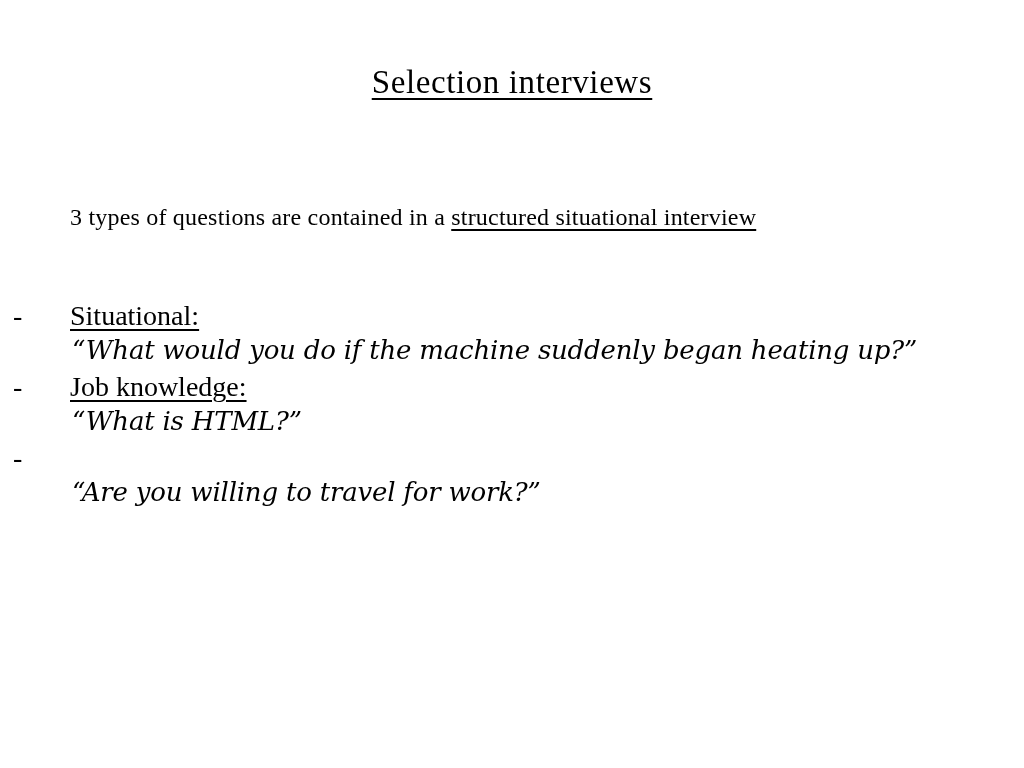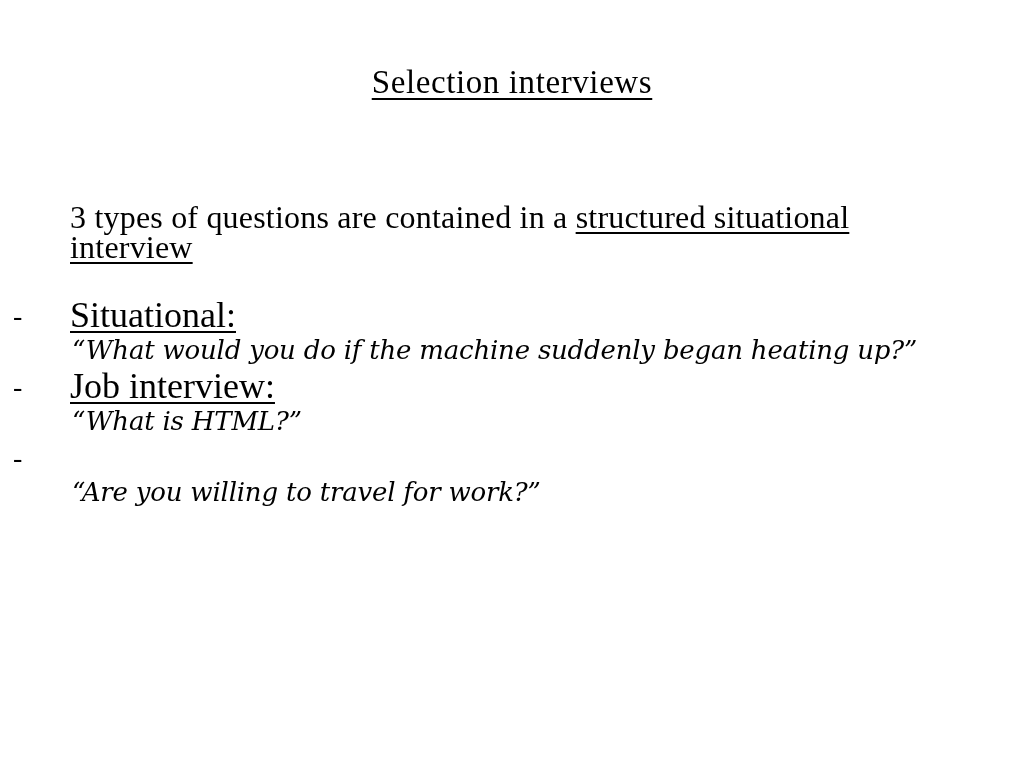--- a/index.html
+++ b/index.html
@@ -41,21 +41,21 @@
     text-underline-offset: 5px;
     text-decoration-thickness: 2px;
   }
 
   
   .intro {
     position: absolute;
     top: 202px;
     left: 70px;
     width: 880px;
-    font-size: 32px;
+    font-size: 24px;
     line-height: 30px;
     letter-spacing: 0.2px;
   }
   .intro .u {
     text-decoration: underline;
     text-underline-offset: 4px;
     text-decoration-thickness: 1.5px;
   }
 
   
@@ -77,21 +77,21 @@
     position: absolute;
     left: 13px;
     top: 0;
     font-size: 28px;
     line-height: 35px;
   }
   .bullet-label {
     position: absolute;
     left: 70px;
     top: 0;
-    font-size: 36px;
+    font-size: 28px;
     line-height: 35px;
     text-decoration: underline;
     text-underline-offset: 4px;
     text-decoration-thickness: 1.5px;
     white-space: nowrap;
   }
   .bullet-quote {
     position: relative;
     left: 72px;
     font-family: "DejaVu Serif", "Liberation Serif", serif;
@@ -117,21 +117,21 @@
       <div class="bullet-row">
         <span class="bullet-marker">-</span>
         <span class="bullet-label">Situational:</span>
       </div>
       <div class="bullet-quote">“What would you do if the machine suddenly began heating up?”</div>
     </div>
 
     <div class="bullet-block">
       <div class="bullet-row">
         <span class="bullet-marker">-</span>
-        <span class="bullet-label">Job interview:</span>
+        <span class="bullet-label">Job knowledge:</span>
       </div>
       <div class="bullet-quote">“What is HTML?”</div>
     </div>
 
     <div class="bullet-block">
       <div class="bullet-row">
         <span class="bullet-marker">-</span>
       </div>
       <div class="bullet-quote">“Are you willing to travel for work?”</div>
     </div>

